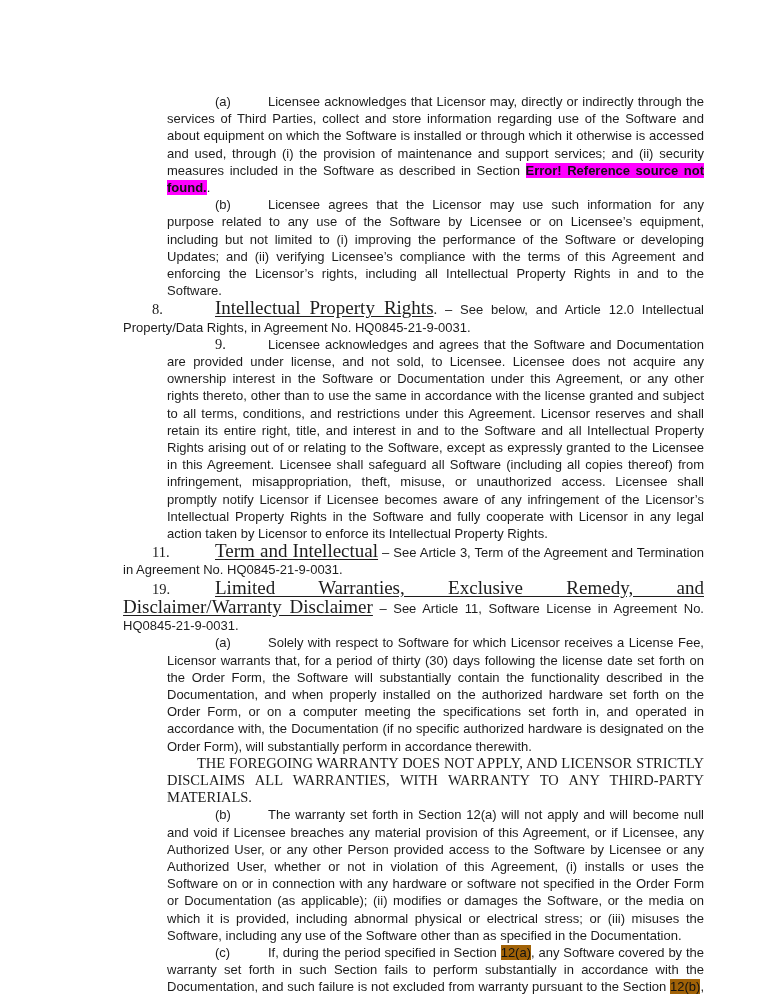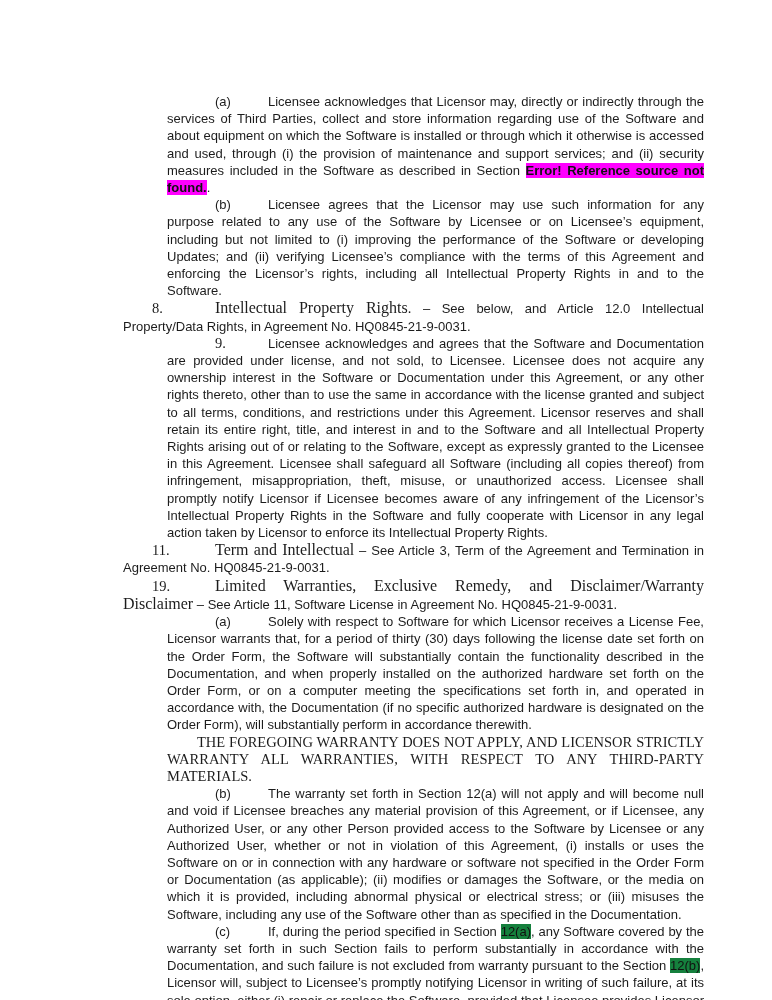--- a/index.html
+++ b/index.html
@@ -27,34 +27,34 @@
   p.block { margin-left: 44px; text-indent: 48px; }
   
   p.section { margin-left: 0; text-indent: 29px; }
   
   p.caps { margin-left: 44px; text-indent: 30px; }
 
   .r-body { }
   .r-num  { display: inline-block; width: 53px; text-indent: 0; }
   .r-numw { display: inline-block; width: 63px; text-indent: 0; }
   .r-serif   { font-family: "Liberation Serif", serif; font-size: 14.5px; }
-  .r-serif-u { font-family: "Liberation Serif", serif; font-size: 16px;
-               text-underline-offset: 2px; }
-  .r-hl   { background: #15803d; color: #111111; }
+  .r-serif-u { font-family: "Liberation Serif", serif; font-size: 19px;
+               text-decoration: underline; text-underline-offset: 2px; }
+  .r-hl   { background: #a16207; color: #111111; }
   .r-hl-b { background: #ff00ff; color: #111111; font-weight: bold; }
 </style>
 </head>
 <body>
 
 <div class="page">
   <div class="doc">
       <p class="para block"><span class="r-num">(a)</span><span class="r-body">Licensee acknowledges that Licensor may, directly or indirectly through the services of Third Parties, collect and store information regarding use of the Software and about equipment on which the Software is installed or through which it otherwise is accessed and used, through (i) the provision of maintenance and support services; and (ii) security measures included in the Software as described in Section </span><span class="r-hl-b">Error! Reference source not found.</span><span class="r-body">.</span></p>
       <p class="para block"><span class="r-num">(b)</span><span class="r-body">Licensee agrees that the Licensor may use such information for any purpose related to any use of the Software by Licensee or on Licensee’s equipment, including but not limited to (i) improving the performance of the Software or developing Updates; and (ii) verifying Licensee’s compliance with the terms of this Agreement and enforcing the Licensor’s rights, including all Intellectual Property Rights in and to the Software.</span></p>
       <p class="para section"><span class="r-numw r-serif">8.</span><span class="r-serif-u">Intellectual Property Rights</span><span class="r-serif">.</span><span class="r-body"> – See below, and Article 12.0 Intellectual Property/Data Rights, in Agreement No. HQ0845-21-9-0031.</span></p>
       <p class="para block"><span class="r-num r-serif">9.</span><span class="r-body">Licensee acknowledges and agrees that the Software and Documentation are provided under license, and not sold, to Licensee.  Licensee does not acquire any ownership interest in the Software or Documentation under this Agreement, or any other rights thereto, other than to use the same in accordance with the license granted and subject to all terms, conditions, and restrictions under this Agreement.  Licensor reserves and shall retain its entire right, title, and interest in and to the Software and all Intellectual Property Rights arising out of or relating to the Software, except as expressly granted to the Licensee in this Agreement.  Licensee shall safeguard all Software (including all copies thereof) from infringement, misappropriation, theft, misuse, or unauthorized access.  Licensee shall promptly notify Licensor if Licensee becomes aware of any infringement of the Licensor’s Intellectual Property Rights in the Software and fully cooperate with Licensor in any legal action taken by Licensor to enforce its Intellectual Property Rights.</span></p>
       <p class="para section"><span class="r-numw r-serif">11.</span><span class="r-serif-u">Term and Intellectual</span><span class="r-body"> – See Article 3, Term of the Agreement and Termination in Agreement No. HQ0845-21-9-0031.</span></p>
       <p class="para section"><span class="r-numw r-serif">19.</span><span class="r-serif-u">Limited Warranties, Exclusive Remedy, and Disclaimer/Warranty Disclaimer</span><span class="r-body"> – See Article 11, Software License in Agreement No. HQ0845-21-9-0031.</span></p>
       <p class="para block"><span class="r-num">(a)</span><span class="r-body">Solely with respect to Software for which Licensor receives a License Fee, Licensor warrants that, for a period of thirty (30) days following the license date set forth on the Order Form, the Software will substantially contain the functionality described in the Documentation, and when properly installed on the authorized hardware set forth on the Order Form, or on a computer meeting the specifications set forth in, and operated in accordance with, the Documentation (if no specific authorized hardware is designated on the Order Form), will substantially perform in accordance therewith.</span></p>
-      <p class="para caps"><span class="r-serif">THE FOREGOING WARRANTY DOES NOT APPLY, AND LICENSOR STRICTLY WARRANTY ALL WARRANTIES, WITH RESPECT TO ANY THIRD-PARTY MATERIALS.</span></p>
+      <p class="para caps"><span class="r-serif">THE FOREGOING WARRANTY DOES NOT APPLY, AND LICENSOR STRICTLY DISCLAIMS ALL WARRANTIES, WITH WARRANTY TO ANY THIRD-PARTY MATERIALS.</span></p>
       <p class="para block"><span class="r-num">(b)</span><span class="r-body">The warranty set forth in Section 12(a) will not apply and will become null and void if Licensee breaches any material provision of this Agreement, or if Licensee, any Authorized User, or any other Person provided access to the Software by Licensee or any Authorized User, whether or not in violation of this Agreement, (i) installs or uses the Software on or in connection with any hardware or software not specified in the Order Form or Documentation (as applicable); (ii) modifies or damages the Software, or the media on which it is provided, including abnormal physical or electrical stress; or (iii) misuses the Software, including any use of the Software other than as specified in the Documentation.</span></p>
       <p class="para block"><span class="r-num">(c)</span><span class="r-body">If, during the period specified in Section </span><span class="r-hl">12(a)</span><span class="r-body">, any Software covered by the warranty set forth in such Section fails to perform substantially in accordance with the Documentation, and such failure is not excluded from warranty pursuant to the Section </span><span class="r-hl">12(b)</span><span class="r-body">, Licensor will, subject to Licensee’s promptly notifying Licensor in writing of such failure, at its sole option, either (i) repair or replace the Software, provided that Licensee provides Licensor with all information Licensor requests to resolve the reported failure, including sufficient information to</span></p>
     </div>
 </div>
 
 </body></html>

